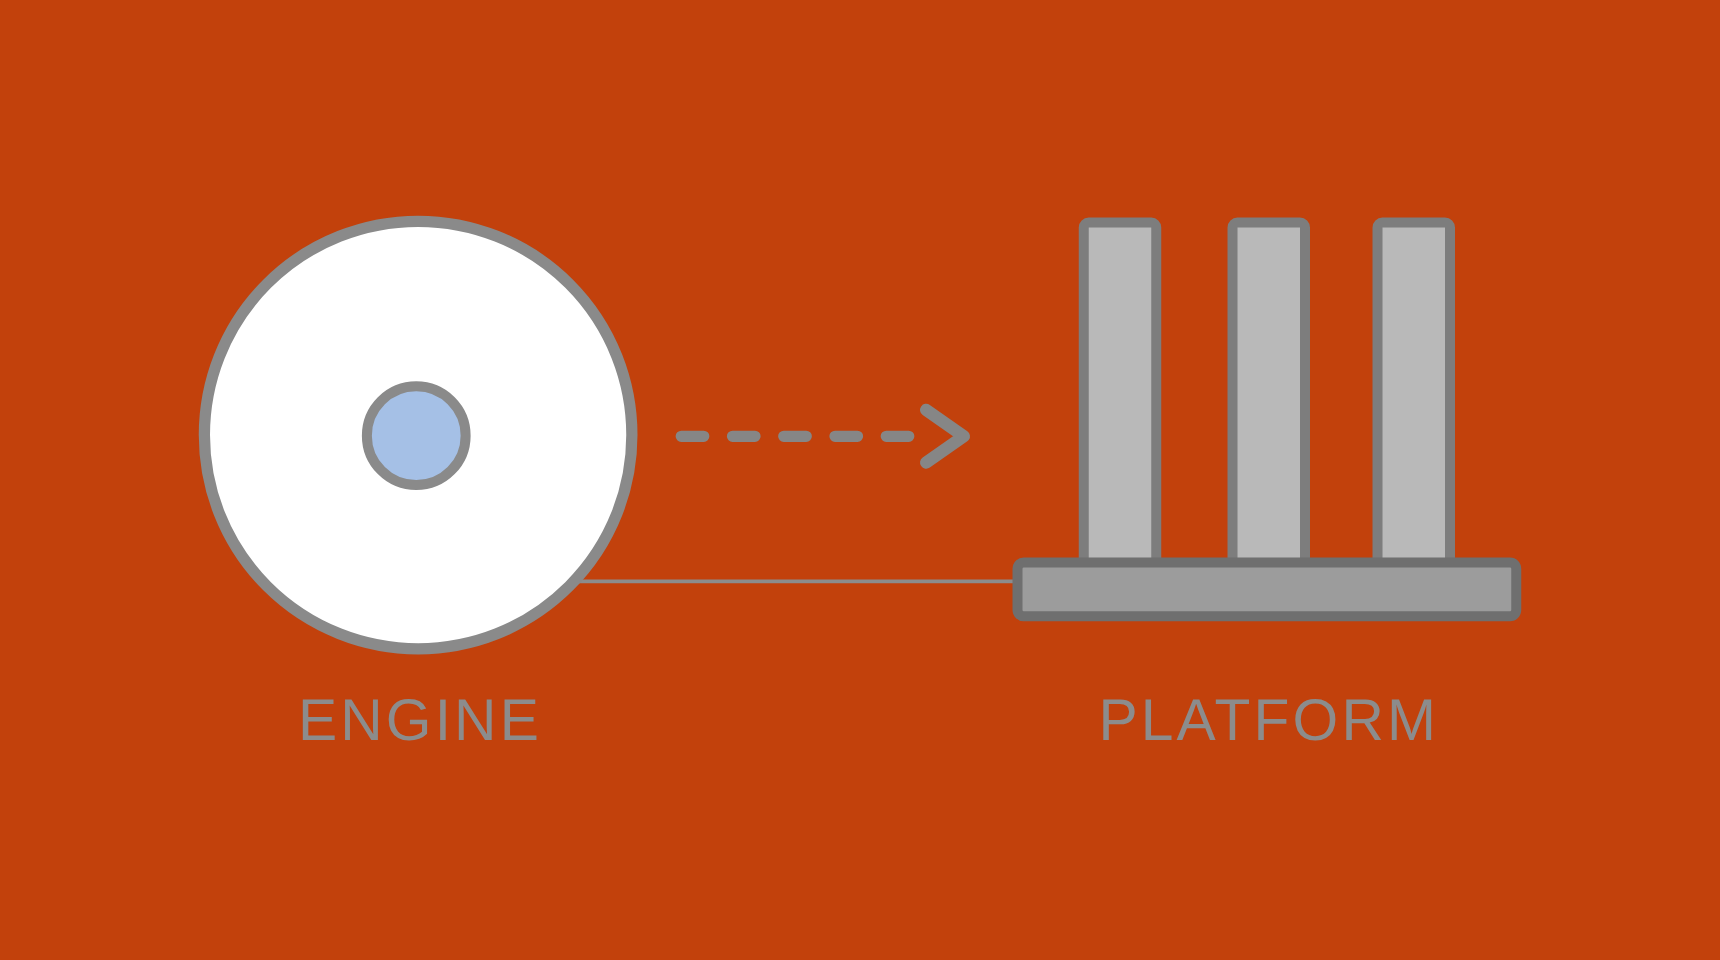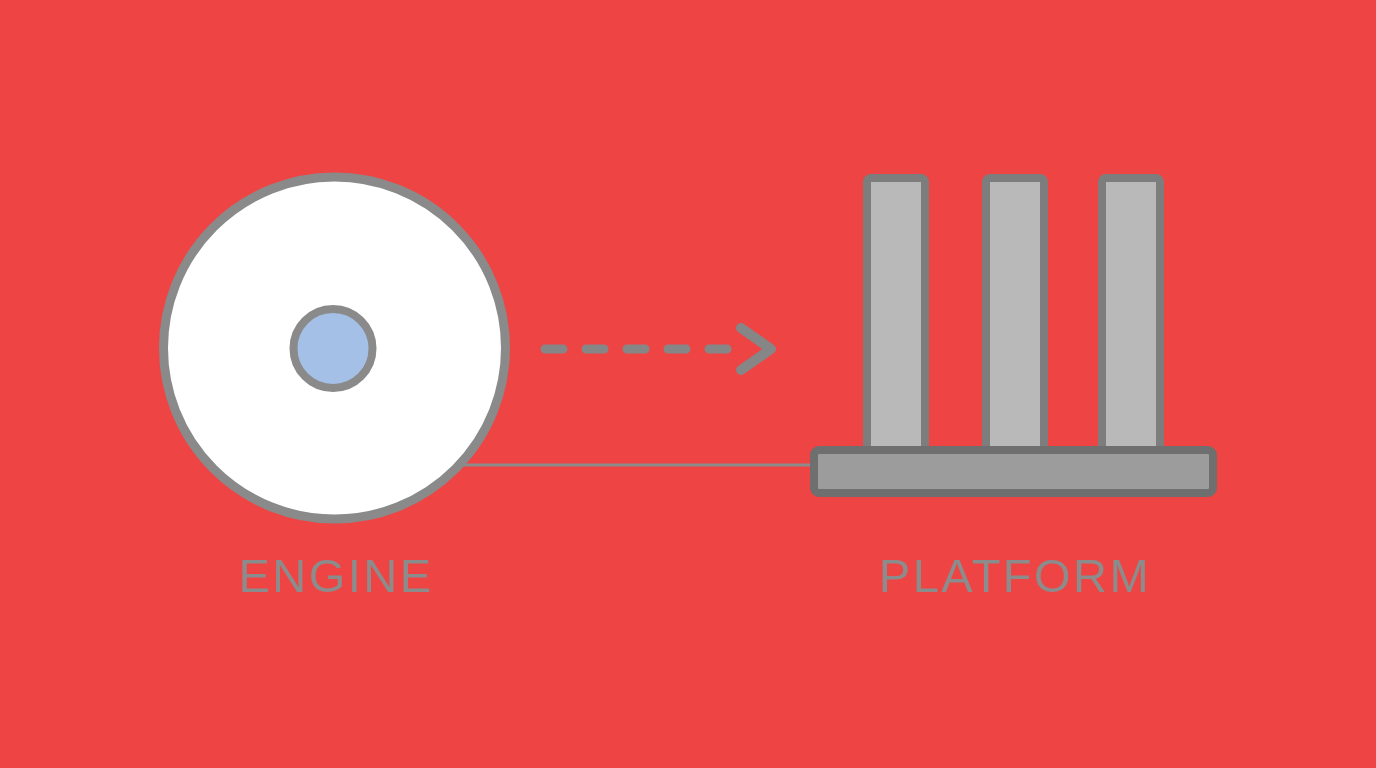--- a/index.html
+++ b/index.html
@@ -8,21 +8,21 @@
     width: 1376px;
     height: 768px;
     background: #ffffff;
     overflow: hidden;
     font-family: "Liberation Sans", sans-serif;
   }
   .stage {
     position: relative;
     width: 1376px;
     height: 768px;
-    background: #ef4444;
+    background: #c2410c;
   }
   svg.diagram {
     display: block;
     width: 1376px;
     height: 768px;
   }
   text.node-label {
     font-family: "Liberation Sans", sans-serif;
     font-size: 47px;
     font-weight: 400;

